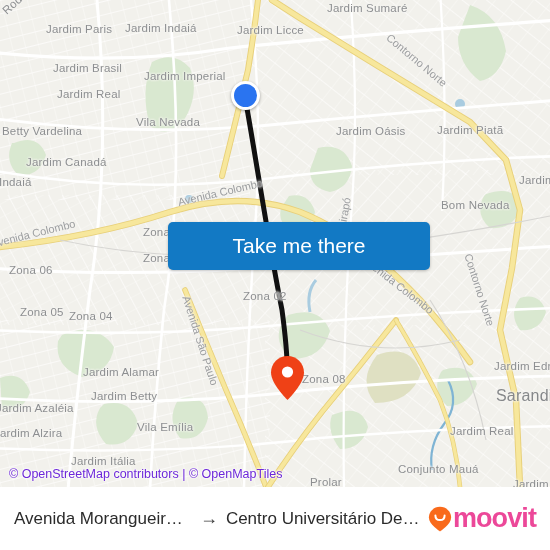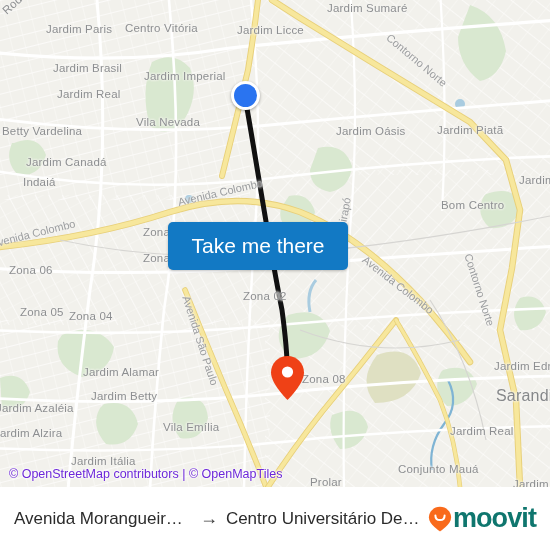--- a/index.html
+++ b/index.html
@@ -75,21 +75,21 @@
   #dest-marker {
     position: absolute;
     left: 270px; top: 355px;
     width: 35px; height: 46px;
   }
 
   
   #take-me-there {
     position: absolute;
     left: 168px; top: 222px;
-    width: 180px; height: 48px;
+    width: 262px; height: 48px;
     background: #1279c4;
     border: none;
     border-radius: 5px;
     color: #ffffff;
     font-size: 21px;
     font-family: "Liberation Sans", sans-serif;
     cursor: pointer;
     box-shadow: 0 1px 3px rgba(0,0,0,0.25);
     padding: 0;
   }
@@ -140,21 +140,21 @@
   #moovit-logo {
     display: flex;
     align-items: center;
     gap: 1px;
     flex: none;
     padding-left: 6px;
   }
   #moovit-wordmark {
     font-size: 27px;
     font-weight: bold;
-    color: #0f766e;
+    color: #ec4899;
     letter-spacing: -0.9px;
     line-height: 1;
   }
 </style>
 </head>
 <body>
 
 <div id="app">
 
   <div id="map">
@@ -264,47 +264,47 @@
       </g>
 
       <g>
         <path d="M245 97 C 258 170, 268 240, 282 310 C 286 340, 288 362, 287 378" stroke="#111111" stroke-width="5" fill="none" stroke-linecap="round"></path>
       </g>
     </svg>
 
     <div id="place-labels">
         <div class="maplabel" style="left: 4px; top: 6px; transform: rotate(-42deg); transform-origin: left center;">Rodolfo Crenin</div>
         <div class="maplabel" style="left: 46px; top: 23px;">Jardim Paris</div>
-        <div class="maplabel" style="left: 125px; top: 22px;">Centro Vitória</div>
+        <div class="maplabel" style="left: 125px; top: 22px;">Jardim Indaiá</div>
         <div class="maplabel" style="left: 237px; top: 24px;">Jardim Licce</div>
         <div class="maplabel" style="left: 327px; top: 2px;">Jardim Sumaré</div>
         <div class="maplabel" style="left: 53px; top: 62px;">Jardim Brasil</div>
         <div class="maplabel" style="left: 144px; top: 70px;">Jardim Imperial</div>
         <div class="maplabel" style="left: 57px; top: 88px;">Jardim Real</div>
         <div class="maplabel" style="left: 136px; top: 116px; text-align: center;">Vila Nevada</div>
         <div class="maplabel" style="left: 336px; top: 125px;">Jardim Oásis</div>
         <div class="maplabel" style="left: 437px; top: 124px;">Jardim Piatã</div>
         <div class="maplabel" style="left: 2px; top: 125px;">Betty Vardelina</div>
         <div class="maplabel" style="left: 26px; top: 156px;">Jardim Canadá</div>
-        <div class="maplabel" style="left: -1px; top: 176px; padding-left: 24px;">Indaiá</div>
+        <div class="maplabel" style="left: -1px; top: 176px;">Indaiá</div>
         <div class="maplabel" style="left: 519px; top: 174px;">Jardim</div>
-        <div class="maplabel" style="left: 441px; top: 199px;">Bom Centro</div>
+        <div class="maplabel" style="left: 441px; top: 199px;">Bom Nevada</div>
         <div class="maplabel" style="left: 143px; top: 226px;">Zona</div>
         <div class="maplabel" style="left: 143px; top: 252px;">Zona</div>
         <div class="maplabel" style="left: 9px; top: 264px;">Zona 06</div>
         <div class="maplabel" style="left: 243px; top: 290px;">Zona 02</div>
         <div class="maplabel" style="left: 20px; top: 306px;">Zona 05</div>
         <div class="maplabel" style="left: 69px; top: 310px;">Zona 04</div>
         <div class="maplabel" style="left: 302px; top: 337px; margin-top: 36px;">Zona 08</div>
         <div class="maplabel" style="left: 83px; top: 366px;">Jardim Alamar</div>
         <div class="maplabel" style="left: 494px; top: 360px;">Jardim Edm</div>
         <div class="maplabel" style="left: 91px; top: 390px;">Jardim Betty</div>
         <div class="maplabel" style="left: -4px; top: 402px;">Jardim Azaléia</div>
         <div class="maplabel big" style="left: 496px; top: 387px;">Sarandi</div>
-        <div class="maplabel" style="left: 163px; top: 421px;">Vila Emília</div>
+        <div class="maplabel" style="left: 137px; top: 421px;">Vila Emília</div>
         <div class="maplabel" style="left: -6px; top: 427px;">Jardim Alzira</div>
         <div class="maplabel" style="left: 450px; top: 425px;">Jardim Real</div>
         <div class="maplabel" style="left: 71px; top: 455px;">Jardim Itália</div>
         <div class="maplabel" style="left: 398px; top: 463px;">Conjunto Mauá</div>
         <div class="maplabel" style="left: 310px; top: 476px;">Prolar</div>
         <div class="maplabel" style="left: 378px; top: 485px;">Jardim William</div>
         <div class="maplabel" style="left: 513px; top: 478px;">Jardim</div>
       </div>
     <div id="road-labels">
         <div class="roadlabel" style="left: 388px; top: 30px; transform: rotate(40deg); transform-origin: left center;">Contorno Norte</div>

